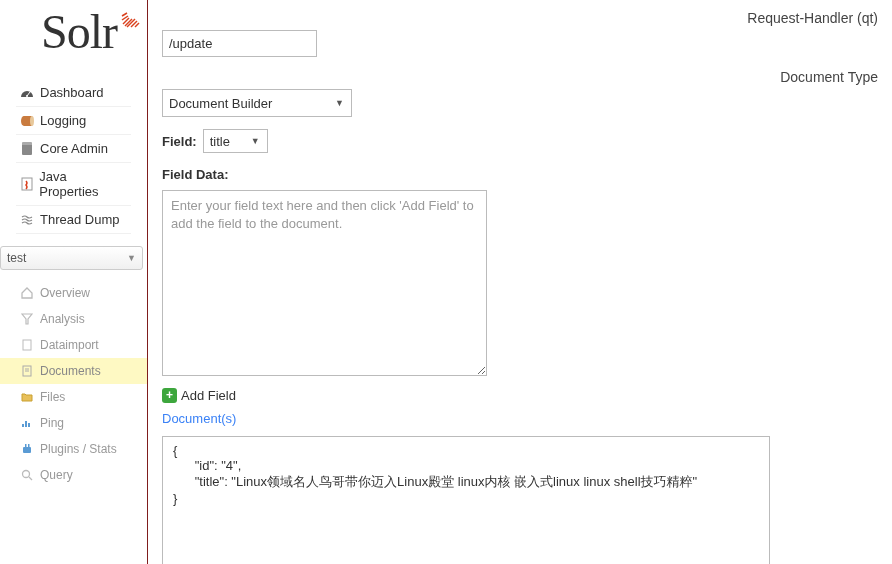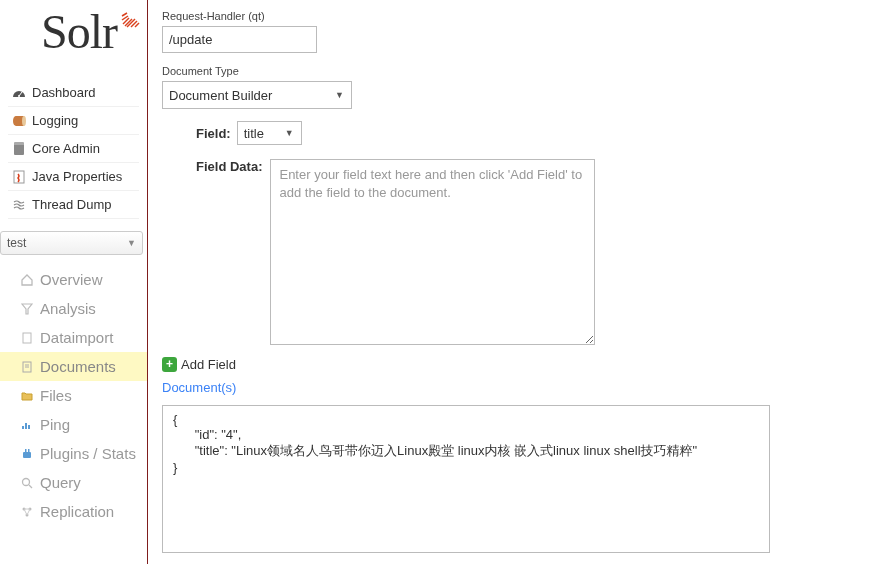--- a/index.html
+++ b/index.html
@@ -31,21 +31,21 @@
   letter-spacing: -1px;
   color: #333;
   font-weight: 400;
 }
 .logo-sun {
   display: inline-block;
   position: relative;
   top: -20px;
   margin-left: 2px;
 }
-.nav-section { padding: 2px 8px; }
+.nav-section { padding: 2px 16px; }
 .nav-item {
   display: flex;
   align-items: center;
   padding: 6px 6px 6px 4px;
   cursor: pointer;
   color: #333;
   gap: 6px;
   border-bottom: 1px solid #f0f0f0;
 }
 .icon-box { width: 14px; height: 14px; display: inline-flex; align-items: center; justify-content: center; font-size: 11px; }
@@ -64,35 +64,35 @@
 }
 .core-select .chev { font-size: 9px; color: #888; }
 .sub-nav { margin-top: 4px; }
 .sub-item {
   display: flex;
   align-items: center;
   gap: 6px;
   padding: 6px 6px 6px 20px;
   color: #999;
   cursor: pointer;
-  font-size: 15px;
+  font-size: 12px;
 }
 .sub-item.active {
   background: #fef9c3;
   color: #888;
 }
 .sub-item .si-icon { width: 14px; height: 14px; display: inline-flex; align-items: center; justify-content: center; }
 .main {
   flex: 1;
   padding: 10px 14px 10px 14px;
   overflow: auto;
 }
 .form-row { margin-bottom: 12px; }
-.label { color: #444; font-size: 11px; margin-bottom: 4px; display: block; }
-.label-bold { font-weight: bold; color: #333; margin-left: 34px; }
+.label { color: #444; font-size: 14px; margin-bottom: 4px; display: block; text-align: right; }
+.label-bold { font-weight: bold; color: #333; }
 input[type="text"], select, textarea {
   font-family: inherit;
   font-size: 13px;
   color: #333;
   border: 1px solid #bbb;
   background: #fff;
   padding: 4px 6px;
 }
 input[type="text"].qt { width: 155px; height: 27px; }
 select.doc-type {
@@ -105,21 +105,21 @@
 .select-wrap::after {
   content: "▼";
   position: absolute;
   right: 8px; top: 50%;
   transform: translateY(-50%);
   font-size: 9px; color: #555;
   pointer-events: none;
 }
 .field-row { display: flex; align-items: center; gap: 6px; margin-bottom: 14px; }
 .field-row select { height: 24px; width: 65px; appearance: none; padding: 2px 6px; }
-.field-data-row { display: flex; align-items: flex-start; gap: 8px; }
+.field-data-row { display: flex; align-items: flex-start; gap: 8px; flex-direction: column; }
 .field-data-row textarea {
   width: 325px; height: 186px;
   resize: both;
   color: #999;
   padding: 6px 8px;
   line-height: 1.4;
 }
 .field-data-row textarea::placeholder { color: #999; }
 .add-field {
   display: inline-flex; align-items: center; gap: 4px;
@@ -290,31 +290,20 @@
       </div>
       <div class="sub-item">
         <span class="si-icon">
             <svg width="12" height="12" viewBox="0 0 12 12">
               <circle cx="5" cy="5" r="3.5" fill="none" stroke="#bbb" stroke-width="1.3"></circle>
               <line x1="8" y1="8" x2="11" y2="11" stroke="#bbb" stroke-width="1.3"></line>
             </svg>
           </span>
         <span>Query</span>
       </div>
-      <div class="sub-item">
-        <span class="si-icon">
-            <svg width="12" height="12" viewBox="0 0 12 12">
-              <circle cx="3" cy="3" r="1.5" fill="#bbb"></circle>
-              <circle cx="9" cy="3" r="1.5" fill="#bbb"></circle>
-              <circle cx="6" cy="9" r="1.5" fill="#bbb"></circle>
-              <path d="M3 3 L9 3 L6 9 Z" fill="none" stroke="#ccc"></path>
-            </svg>
-          </span>
-        <span>Replication</span>
-      </div>
     </div>
   </div>
 
   <div class="main">
     <div class="form-row">
       <label class="label">Request-Handler (qt)</label>
       <input type="text" class="qt" value="/update" style="">
     </div>
 
     <div class="form-row">

